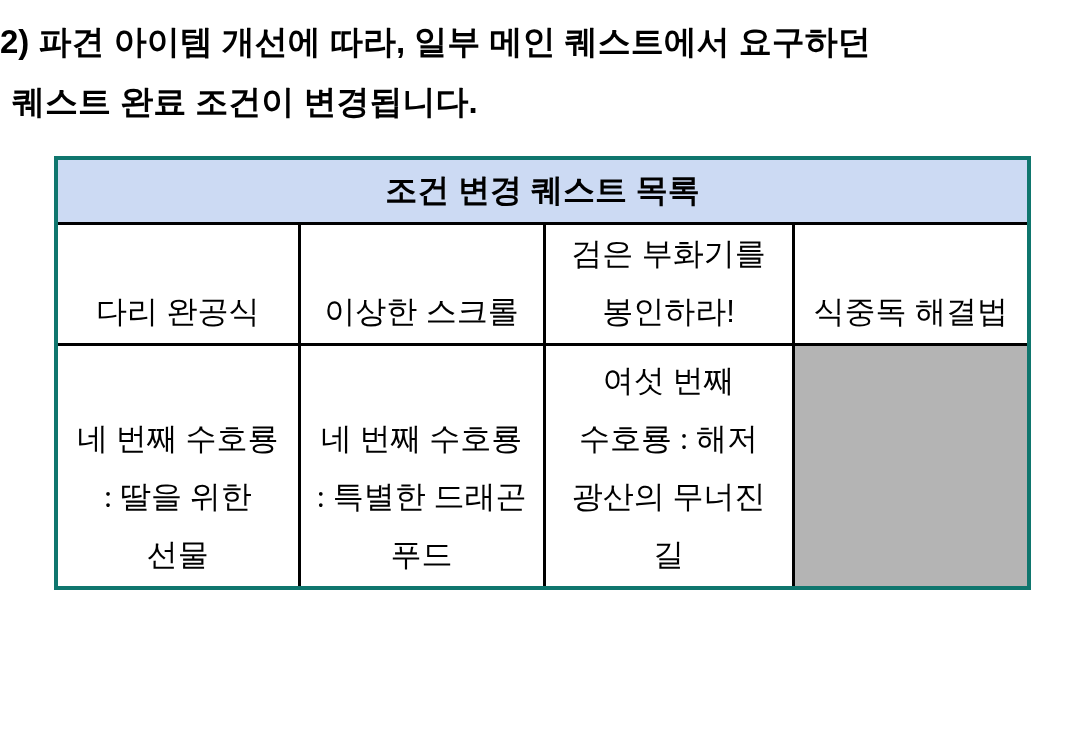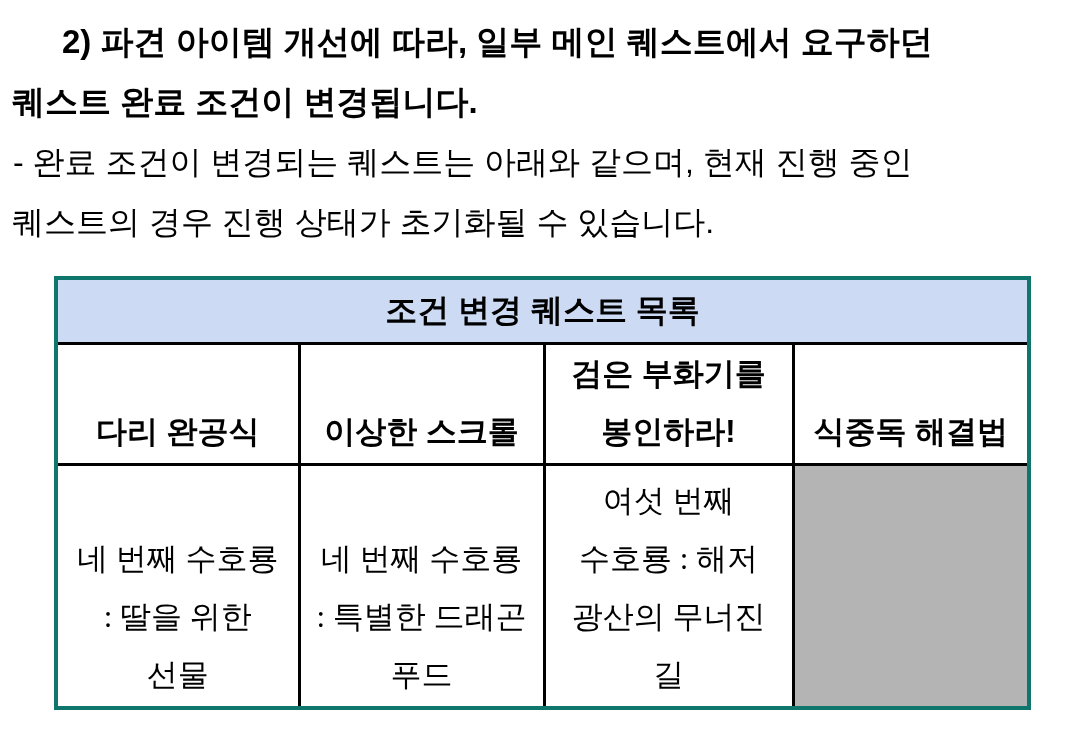--- a/index.html
+++ b/index.html
@@ -24,21 +24,21 @@
   }
   .line {
     font-size: 32px;
     line-height: 60px;
     white-space: pre;
   }
   .para-bold .line {
     font-weight: 700;
     font-size: 33px;
   }
-  .indent-heading { padding-left: 62px; }
+  .indent-heading { }
   .indent-dash    { padding-left: 13px; }
   .indent-none    { padding-left: 12px; }
 
   table.quest-table {
     border-collapse: collapse;
     table-layout: fixed;
     margin-left: 54px;
     margin-top: 24px;
     width: 973px;
     border: 4px solid #0f766e;
@@ -54,40 +54,36 @@
     font-weight: 700;
     text-align: center;
     vertical-align: middle;
   }
   .quest-table td {
     text-align: center;
     vertical-align: bottom;
     font-size: 31px;
     padding: 0 2px 2px 2px;
   }
-  .quest-table tr.row-quests td { height: 112px; font-weight: bold; }
+  .quest-table tr.row-quests td { height: 112px; }
   .quest-table tr.row-quests-tall td { height: 238px; font-family: Liberation Serif, serif; }
   .cline {
     line-height: 58px;
     white-space: pre;
   }
 </style>
 </head>
 <body>
 
 <div class="page">
 
   <div class="text-block">
     <div class="para-bold">
       <div class="line indent-heading">2) 파견 아이템 개선에 따라, 일부 메인 퀘스트에서 요구하던</div>
       <div class="line indent-none">퀘스트 완료 조건이 변경됩니다.</div>
-    </div>
-    <div class="para-regular">
-      <div class="line indent-dash">- 완료 조건이 변경되는 퀘스트는 아래와 같으며, 현재 진행 중인</div>
-      <div class="line indent-none">퀘스트의 경우 진행 상태가 초기화될 수 있습니다.</div>
     </div>
   </div>
 
   <table class="quest-table">
     <colgroup>
       <col style="width:243px">
       <col style="width:245px">
       <col style="width:249px">
       <col style="width:236px">
     </colgroup>

